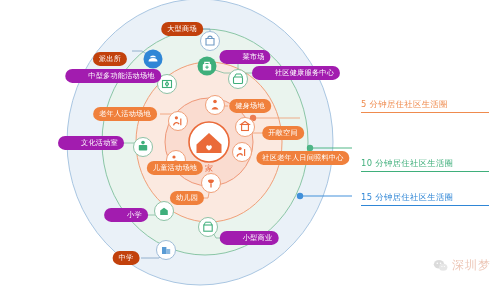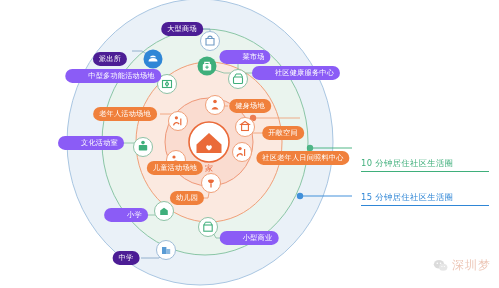--- a/index.html
+++ b/index.html
@@ -18,22 +18,22 @@
     border-radius:9px;
     color:#ffffff;
     font-size:7.2px;
     line-height:1;
     padding:3.4px 6px 3.6px 6px;
     white-space:nowrap;
     letter-spacing:0.2px;
     transform:translate(-50%,-50%);
     font-family:"DejaVu Sans","Liberation Sans",sans-serif;
   }
-  .pill.blue{background:#4c1d95;}
-  .pill.green{background:#8b5cf6;padding-left:23px;}
+  .pill.blue{background:#c2410c;}
+  .pill.green{background:#a21caf;padding-left:23px;}
   .pill.orange{background:#f0803c;}
 
   .legend-item{position:absolute;white-space:nowrap;}
   .legend-label{
     font-size:8.4px;letter-spacing:.3px;
     font-family:"DejaVu Sans","Liberation Sans",sans-serif;
     display:block;margin-bottom:2px;
   }
   .legend-rule{display:block;height:1.2px;width:128px;}
   .legend-5 .legend-label{color:#ef8b4e;}
@@ -228,20 +228,24 @@
   <div class="pill orange" style="left:125px;top:114px;">老年人活动场地</div>
   <div class="pill green" style="left:91px;top:143px;">文化活动室</div>
   <div class="pill orange" style="left:135px;top:168px;margin-left:40px;">儿童活动场地</div>
   <div class="pill orange" style="left:187px;top:198px;">幼儿园</div>
   <div class="pill green" style="left:126px;top:215px;">小学</div>
   <div class="pill green" style="left:249px;top:238px;">小型商业</div>
   <div class="pill blue" style="left:126px;top:258px;text-align:right;">中学</div>
 
   <div class="center-label" style="left:209px;top:163px;">家</div>
 
+  <div class="legend-item legend-5" style="left:361px;top:99px;">
+    <span class="legend-label">5 分钟居住社区生活圈</span>
+    <span class="legend-rule"></span>
+  </div>
   <div class="legend-item legend-10" style="left:361px;top:158px;">
     <span class="legend-label">10 分钟居住社区生活圈</span>
     <span class="legend-rule"></span>
   </div>
   <div class="legend-item legend-15" style="left:361px;top:192px;">
     <span class="legend-label">15 分钟居住社区生活圈</span>
     <span class="legend-rule"></span>
   </div>
 
   <div class="watermark">

